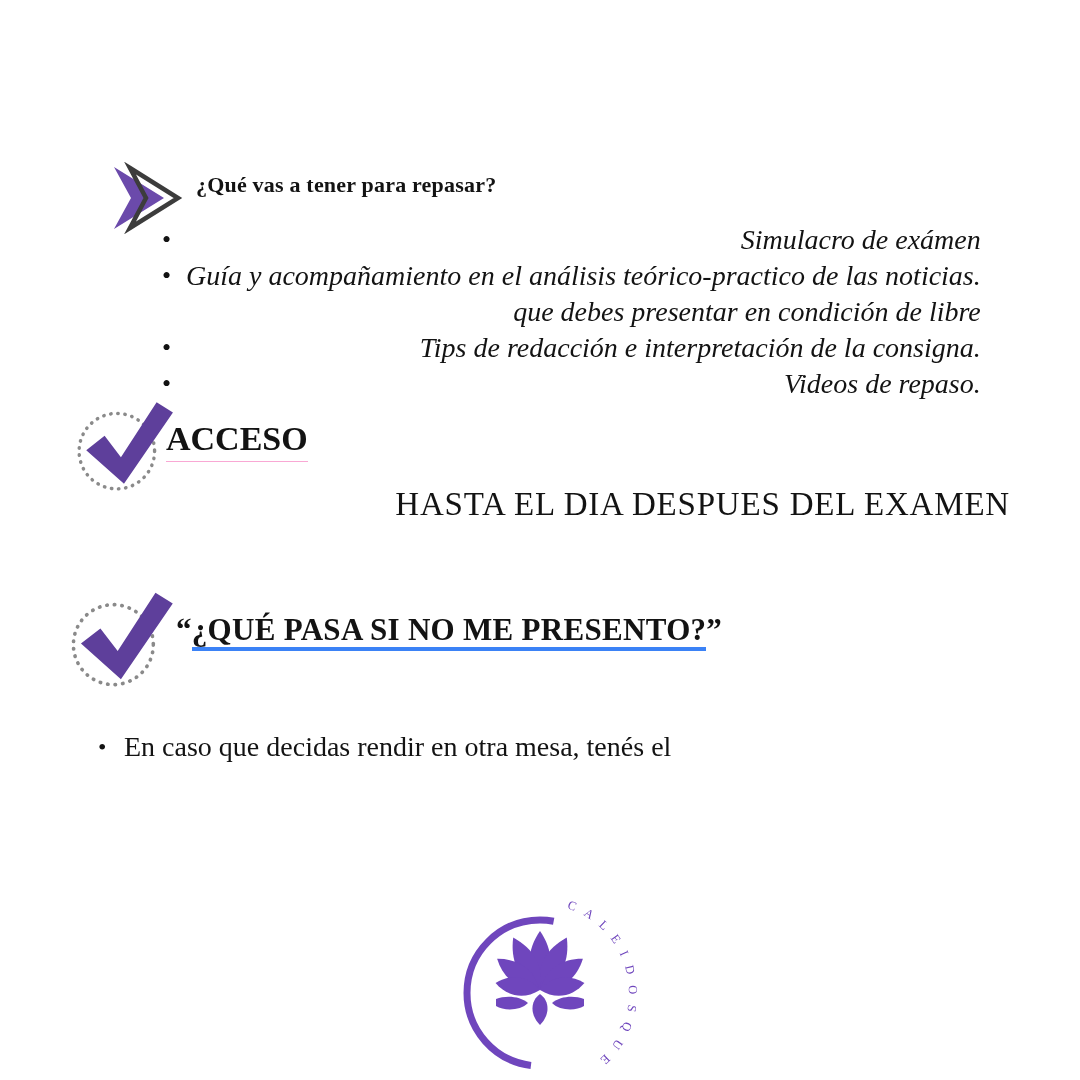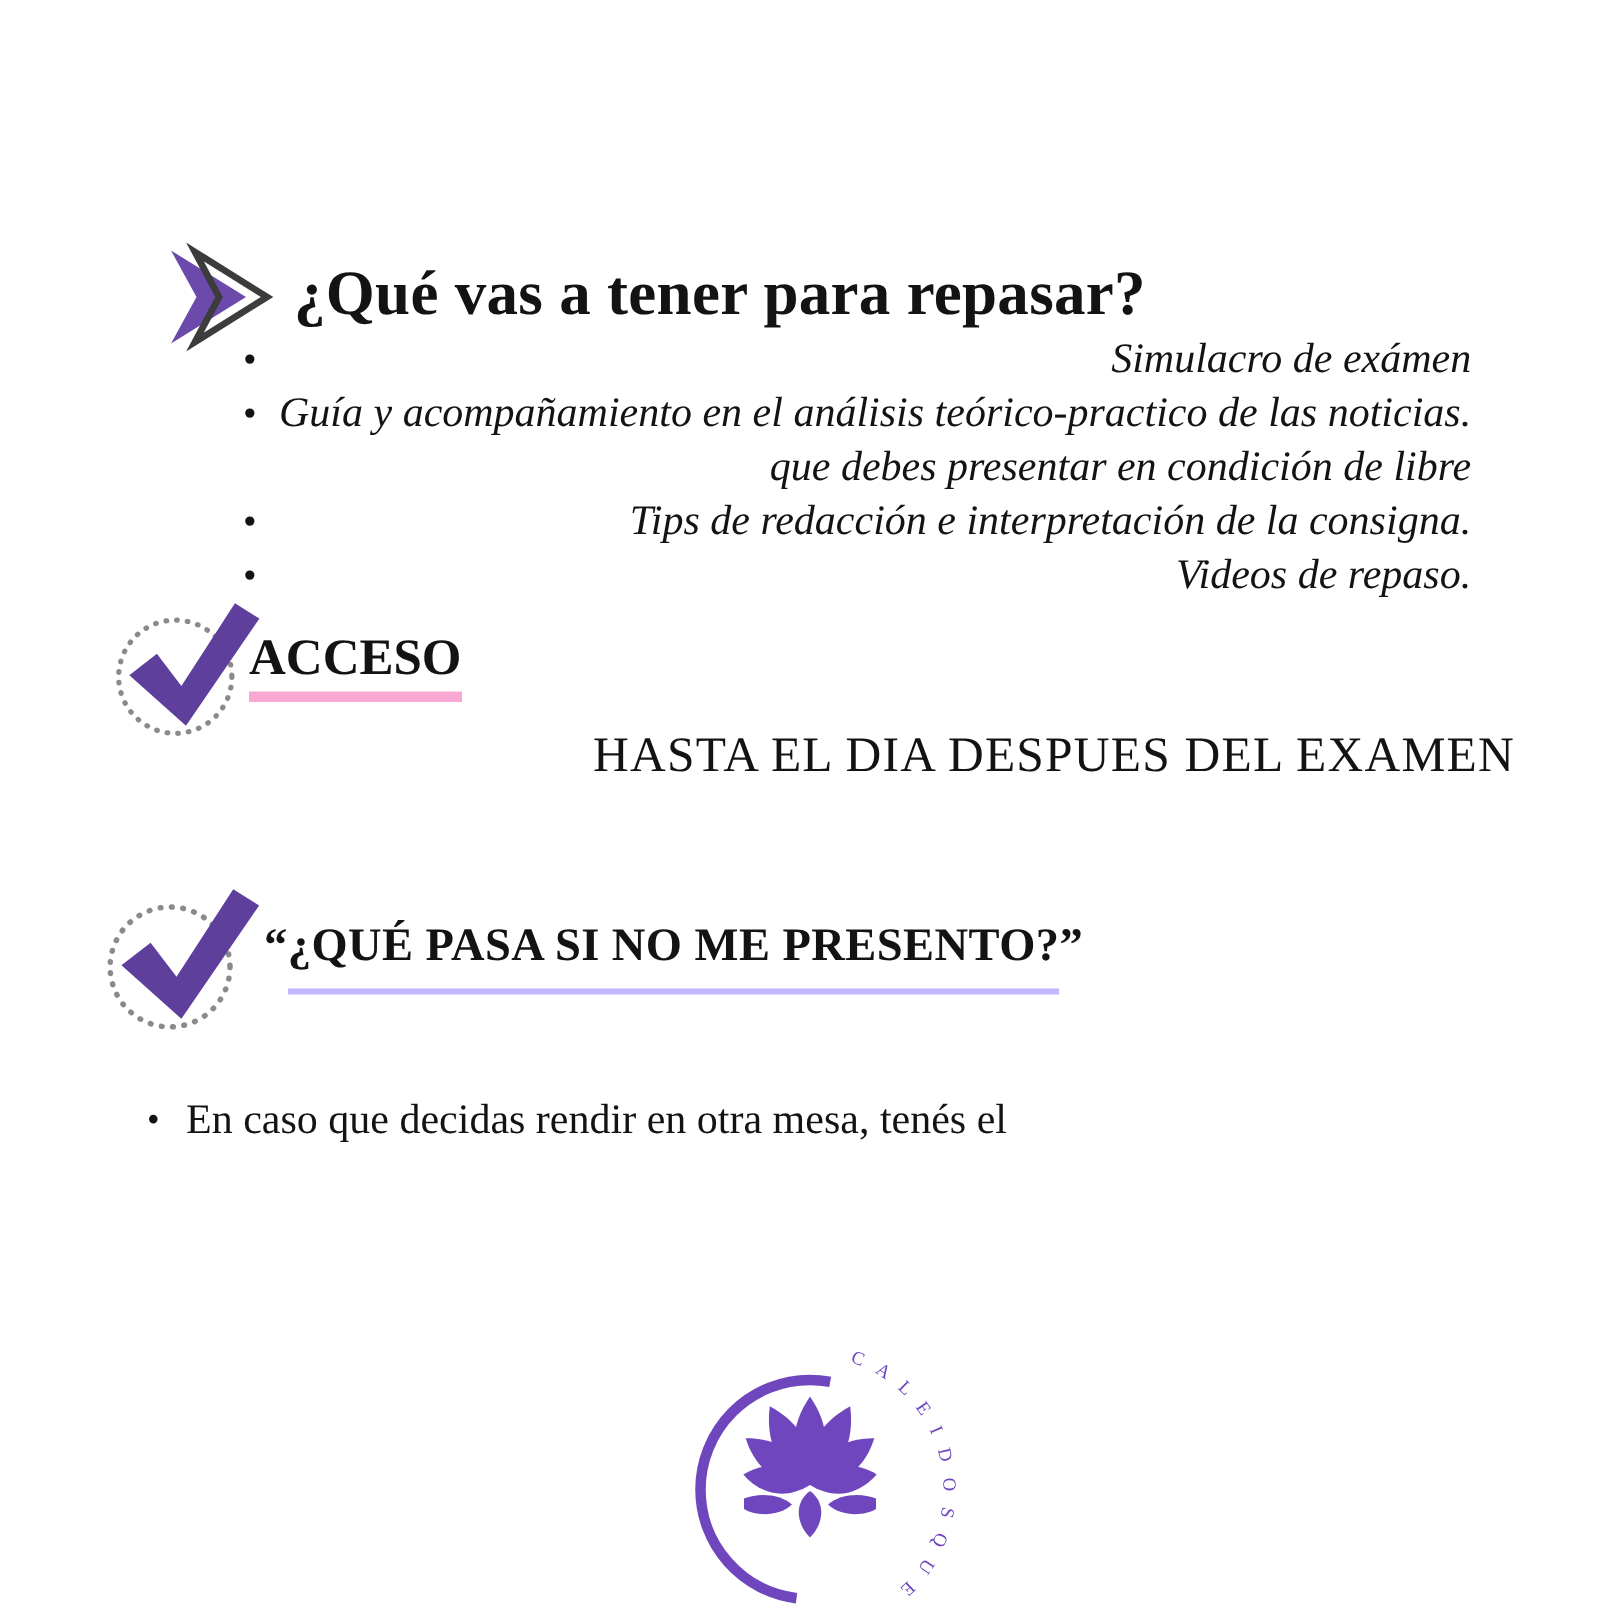--- a/index.html
+++ b/index.html
@@ -10,21 +10,21 @@
     overflow: hidden;
     font-family: "Liberation Serif", serif;
     color: #131313;
   }
   .abs { position: absolute; }
 
   
   .arrow-icon { left: 110px; top: 162px; width: 82px; height: 72px; }
   .h1 {
     left: 196px; top: 172px;
-    font-size: 42px; font-weight: 700; letter-spacing: 0.2px;
+    font-size: 22px; font-weight: 700; letter-spacing: 0.2px;
   }
   .repaso-list {
     left: 186px; top: 222px;
     margin: 0; padding: 0; list-style: none;
     font-style: italic; font-size: 28px; line-height: 36px;
   }
   .repaso-list li { position: relative; text-align: right; }
   .repaso-list li::before {
     content: "\2022";
     position: absolute; left: -24px; top: 0;
@@ -32,36 +32,36 @@
   }
   .repaso-list .line { display: block; white-space: nowrap; }
 
   
   .check-icon-1 { left: 74px; top: 392px; width: 102px; height: 102px; }
   .check-icon-2 { left: 68px; top: 582px; width: 108px; height: 108px; }
 
   .acceso-label {
     left: 166px; top: 420px;
     font-size: 34px; font-weight: 700;
-    border-bottom: 7px solid #f9a8d4; padding-bottom: 3px;
+    border-bottom: 1px solid #f9a8d4; padding-bottom: 3px;
   }
   .hasta-line {
     left: 100px; top: 486px; width: 910px;
     text-align: right;
     font-size: 33px; letter-spacing: 0.8px;
     white-space: nowrap;
   }
 
   .presento-row {
     left: 176px; top: 612px;
     font-size: 31px; font-weight: 700; letter-spacing: 0.3px;
     white-space: nowrap;
   }
   .presento-row .underlined {
-    border-bottom: 4px solid #c4b5fd; padding-bottom: 12px;
+    border-bottom: 4px solid #3b82f6; padding-bottom: 0;
   }
 
   
   .discount {
     left: 124px; top: 727px;
     font-size: 28px; line-height: 39px;
     position: absolute;
   }
   .discount::before {
     content: "\2022";

